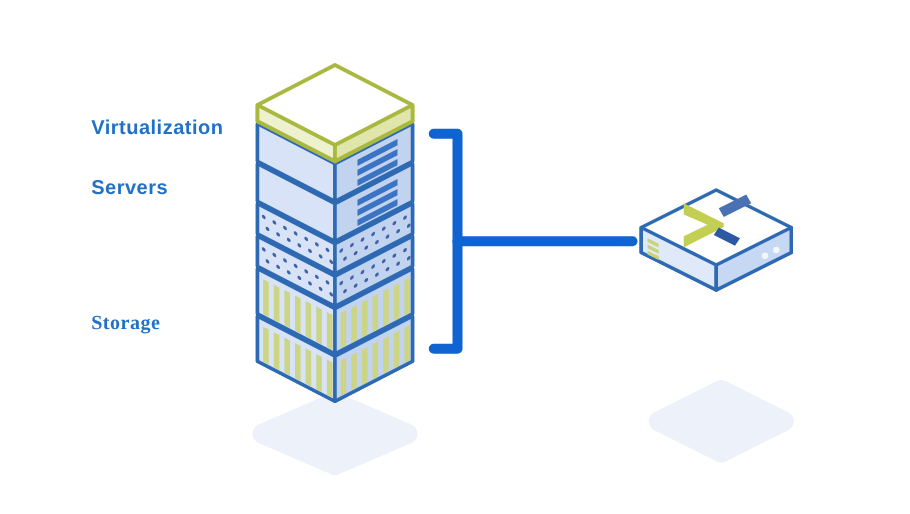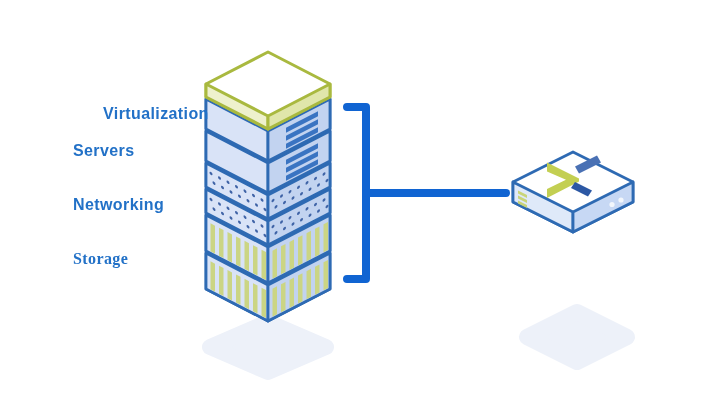--- a/index.html
+++ b/index.html
@@ -6,21 +6,21 @@
   .stage{
     position:relative;width:728px;height:411px;background:#fff;overflow:hidden;
     font-family:"Liberation Sans",sans-serif;
   }
   .stage svg{position:absolute;inset:0;display:block;}
   .layer-label{
     position:absolute;left:73px;
     font-size:16px;font-weight:700;letter-spacing:.4px;
     color:var(--label-blue,#2271c7);white-space:nowrap;
   }
-  .label-0{top:105px;margin-left:30px;}
+  .label-0{top:94px;}
   .label-1{top:142px;}
   .label-2{top:196px;}
   .label-3{top:250px;font-family:Liberation Serif, serif;}
 
   
   .shadow{fill:var(--shadow,#edf1f9);stroke:var(--shadow,#edf1f9);stroke-width:16;stroke-linejoin:round;}
 
   
   .blue-line{fill:none;stroke:var(--line-blue,#1064d2);stroke-width:8;stroke-linecap:round;stroke-linejoin:round;}
 
@@ -187,15 +187,14 @@
 
       <g>
         <circle class="port" cx="612" cy="204.5" r="2.6"></circle>
         <circle class="port" cx="621" cy="200" r="2.6"></circle>
       </g>
     </g>
   </svg>
 
   <div class="layer-label label-0">Virtualization</div>
   <div class="layer-label label-1">Servers</div>
-  <div class="layer-label label-2">Networking</div>
   <div class="layer-label label-3">Storage</div>
 </div>
 
 </body></html>

